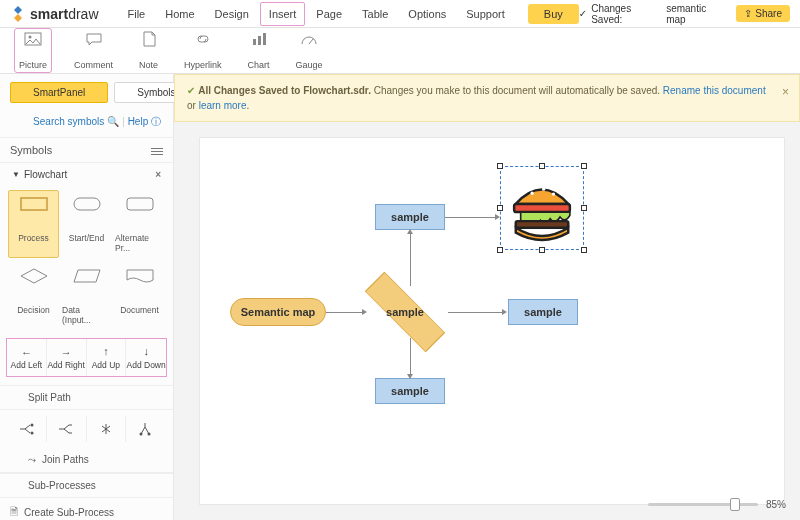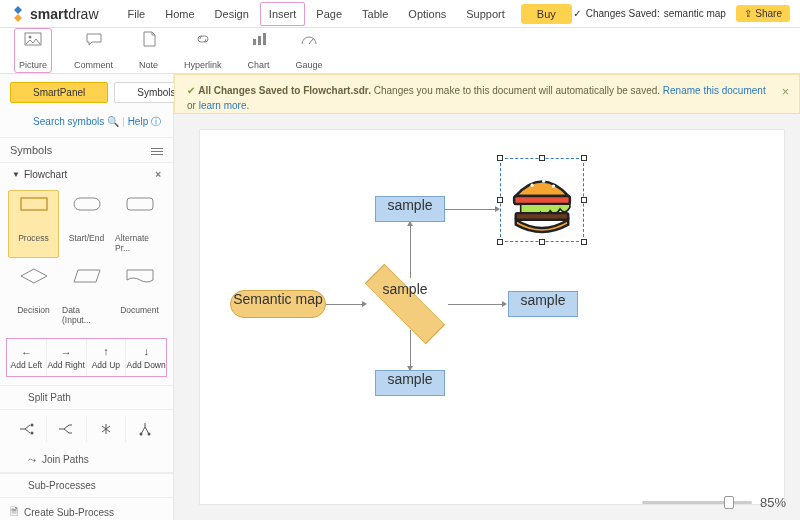--- a/index.html
+++ b/index.html
@@ -6,21 +6,21 @@
   body { width: 800px; height: 520px; overflow: hidden; background: #fff; font-size: 11px; color: #333; position: relative; }
 
   
   .menubar { height: 28px; display: flex; align-items: center; border-bottom: 1px solid #e3e3e3; padding: 0 10px; }
   .logo { display: flex; align-items: center; font-size: 14px; margin-right: 20px; }
   .logo svg { margin-right: 4px; }
   .logo b { font-weight: 700; }
   .menu-items { display: flex; gap: 2px; }
   .menu-items span { padding: 6px 9px; cursor: pointer; color: #444; font-size: 11px; }
   .menu-items span.highlight { border: 1px solid #e59ad0; border-radius: 2px; padding: 5px 8px; }
-  .buy-btn { background: #ffd24d; padding: 4px 16px; border-radius: 3px; margin-left: 7px; font-size: 11px; cursor: pointer; }
+  .buy-btn { background: #ffd24d; padding: 4px 16px; border-radius: 3px; margin-left: 14px; font-size: 11px; cursor: pointer; }
   .menubar-right { margin-left: auto; display: flex; align-items: center; gap: 10px; }
   .saved-status { display: flex; align-items: center; gap: 4px; font-size: 10px; color: #333; }
   .share-btn { background: #ffd24d; padding: 3px 8px; border-radius: 3px; font-size: 10px; display:flex; align-items:center; gap:3px; }
 
   
   .ribbon { height: 46px; display: flex; align-items: center; padding: 2px 14px; gap: 18px; border-bottom: 1px solid #e3e3e3; box-shadow: 0 1px 2px rgba(0,0,0,0.03); }
   .ribbon-item { display: flex; flex-direction: column; align-items: center; gap: 13px; color: #555; font-size: 9px; cursor: pointer; padding: 2px 4px; }
   .ribbon-item.active { border: 1px solid #e59ad0; border-radius: 3px; }
   .ribbon-icon { width: 18px; height: 16px; display:flex; align-items:center; justify-content:center; color:#777; }
 
@@ -46,27 +46,27 @@
   .path-grid { display:grid; grid-template-columns: repeat(4,1fr); padding:6px 8px; }
   .path-item { display:flex; align-items:center; justify-content:center; height:26px; border-right:1px solid #eee; cursor:pointer; }
   .path-item:last-child{border-right:none;}
   .sub-row { display:flex; align-items:center; gap:6px; padding:6px 10px; font-size:10px; color:#555; cursor:pointer; }
 
   
   .canvas-wrap { flex:1; display:flex; flex-direction:column; background:#f3f3f3; position:relative; }
   .tabs-row { height:28px; background:#fff; border-bottom:1px solid #e6e6e6; display:flex; align-items:center; padding-left:30px; gap:12px; }
   .page-tab { font-size:10px; padding:6px 18px; border-bottom:2px solid #ccc; color:#555; cursor:pointer; }
   .add-page { width:14px; height:14px; border:1px solid #bbb; border-radius:50%; display:flex; align-items:center; justify-content:center; font-size:10px; color:#888; cursor:pointer; }
-  .banner { background:#fdf6da; border:1px solid #f0e4a9; margin:0; padding:8px 28px 0 12px; font-size:10px; color:#6b6240; position:relative; line-height:1.5; }
+  .banner { background:#fdf6da; border:1px solid #f0e4a9; margin:0; padding:8px 28px 8px 12px; font-size:10px; color:#6b6240; position:relative; line-height:1.5; }
   .banner a { color:#2a7abf; cursor:pointer; }
   .banner .bclose { position:absolute; right:10px; top:8px; color:#9c915c; cursor:pointer; font-size:12px; }
   .canvas { flex:1; margin:16px 16px 16px 26px; background:#fff; position:relative; box-shadow: 0 0 0 1px #e7e7e7; }
 
   
-  .node { position:absolute; display:flex; align-items:flex-start; justify-content:center; font-size:14px; color:#333; }
+  .node { position:absolute; display:flex; align-items:center; justify-content:center; font-size:11px; color:#333;font-weight:bold; }
   .rect { background:#b9d5ef; border:1px solid #7aa6cf; }
   .terminator { background:#f3cc7c; border:1px solid #d6a846; border-radius:14px; }
   .diamond { width:86px; height:46px; }
   .diamond::before { content:""; position:absolute; inset:0; background:#f3cc7c; border:1px solid #d6a846; transform:rotate(45deg) scaleY(0.6); }
   .diamond span { position:relative; }
   .arrow { position:absolute; background:#888; }
   .arrow.h { height:1px; }
   .arrow.v { width:1px; }
   .arrow::after { content:""; position:absolute; width:0; height:0; }
   .arrow.h.ra::after { right:-5px; top:-3px; border-left:5px solid #888; border-top:3px solid transparent; border-bottom:3px solid transparent; }
@@ -75,21 +75,21 @@
 
   
   .burger-sel { position:absolute; border:1px dashed #3878c7; }
   .hndl { position:absolute; width:6px; height:6px; background:#fff; border:1px solid #333; }
   .burger-svg { width:100%; height:100%; }
 
   
   .zoom { position:absolute; right:14px; bottom:10px; display:flex; align-items:center; gap:8px; }
   .zoom-track { width:110px; height:3px; background:#ccc; position:relative; border-radius:2px; }
   .zoom-thumb { position:absolute; top:-5px; width:10px; height:13px; background:#fff; border:1px solid #999; border-radius:2px; }
-  .zoom-label { font-size:13px; color:#555; }
+  .zoom-label { font-size:10px; color:#555; }
 
   .ham { width:12px; height:9px; display:inline-block; }
   .ham span{ display:block; height:1px; background:#777; margin:2px 0;}
 </style>
 </head>
 <body>
 
 <div class="menubar">
   <div class="logo">
     <svg width="16" height="16" viewBox="0 0 16 16">

